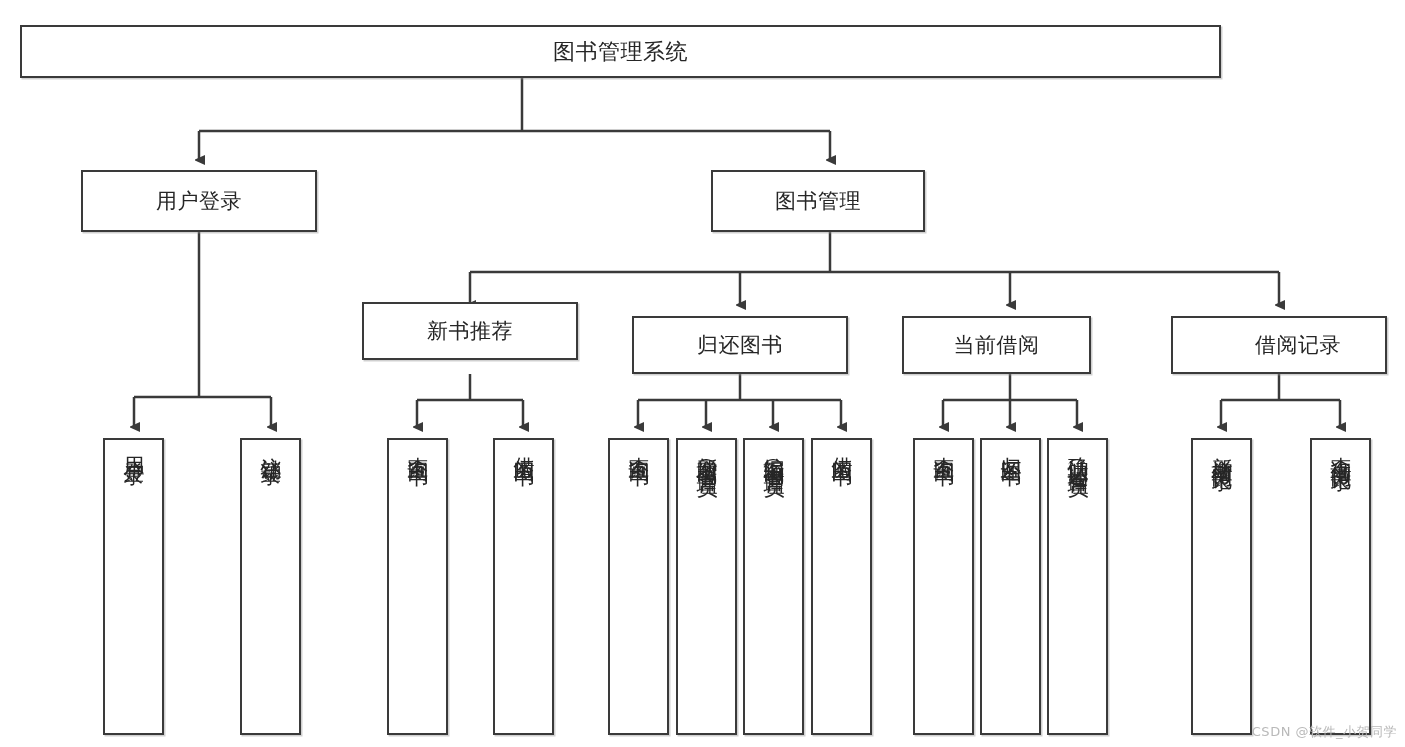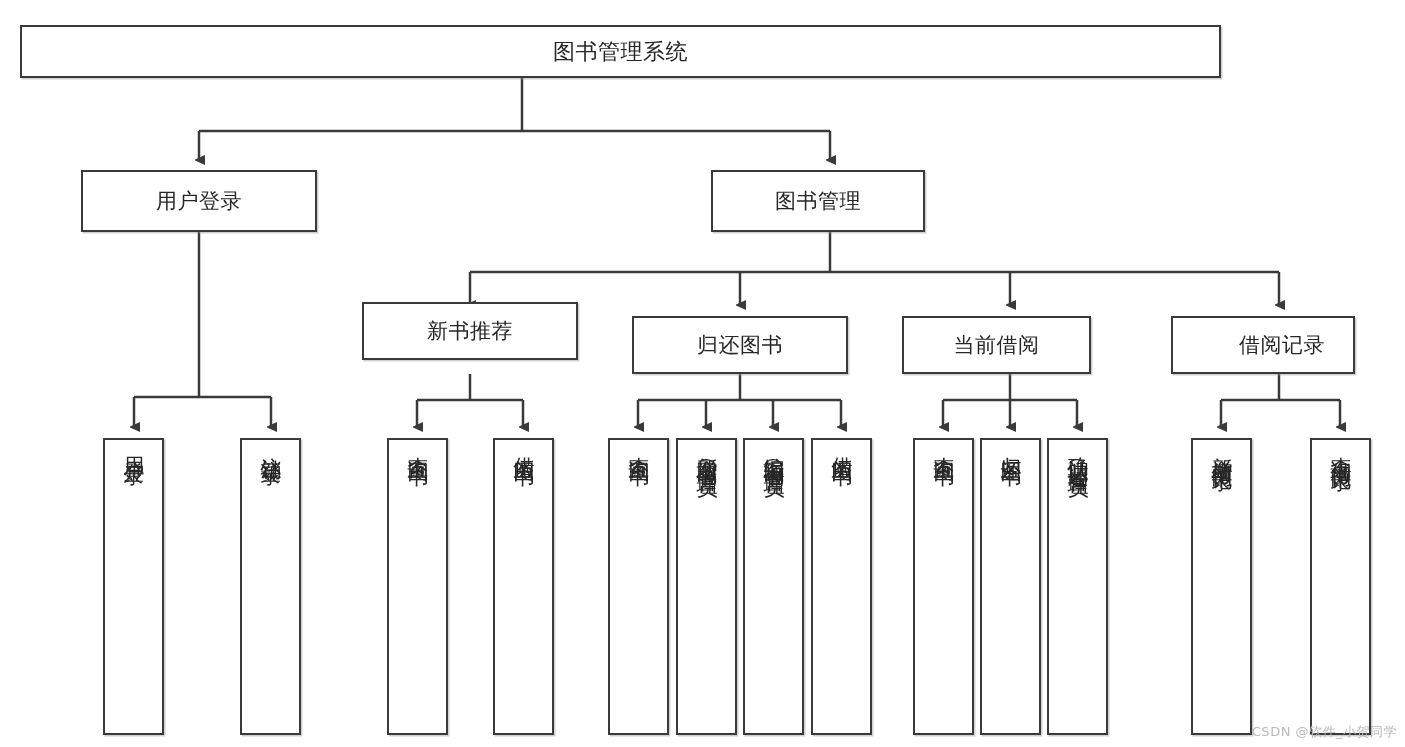--- a/index.html
+++ b/index.html
@@ -135,21 +135,21 @@
 
   <div class="node horizontal" style="left:362px; top:302px; width:216px; height:58px;">
     <span class="label">新书推荐</span>
   </div>
   <div class="node horizontal" style="left:632px; top:316px; width:216px; height:58px;">
     <span class="label">归还图书</span>
   </div>
   <div class="node horizontal" style="left:902px; top:316px; width:189px; height:58px;">
     <span class="label">当前借阅</span>
   </div>
-  <div class="node horizontal" style="left:1171px; top:316px; width:184px; height:58px;padding-left:38px;">
+  <div class="node horizontal" style="left:1171px; top:316px; width:216px; height:58px;padding-left:38px;">
     <span class="label">借阅记录</span>
   </div>
 
   <div class="node vertical" style="left:103px; top:438px; width:61px; height:297px;">
     <span class="label">用户登录</span>
   </div>
   <div class="node vertical" style="left:240px; top:438px; width:61px; height:297px;">
     <span class="label">注销登录</span>
   </div>
 

